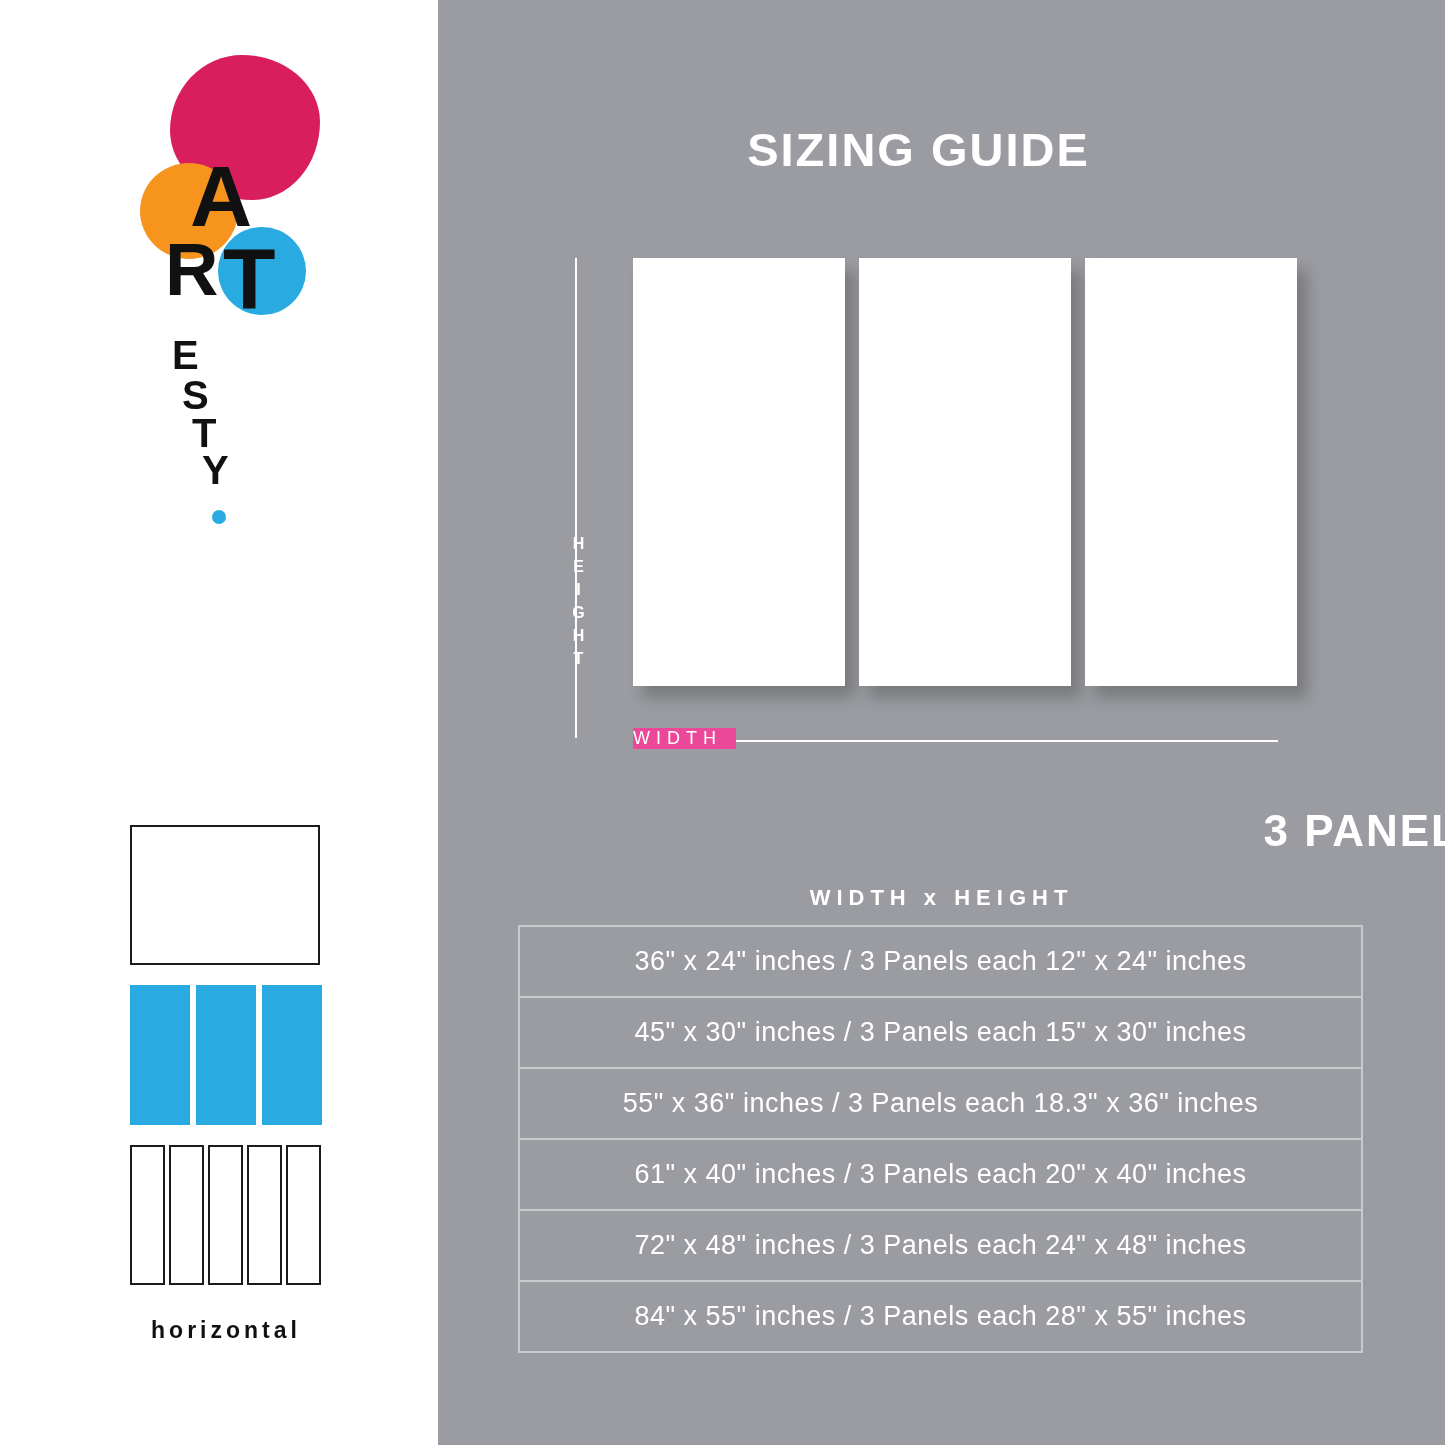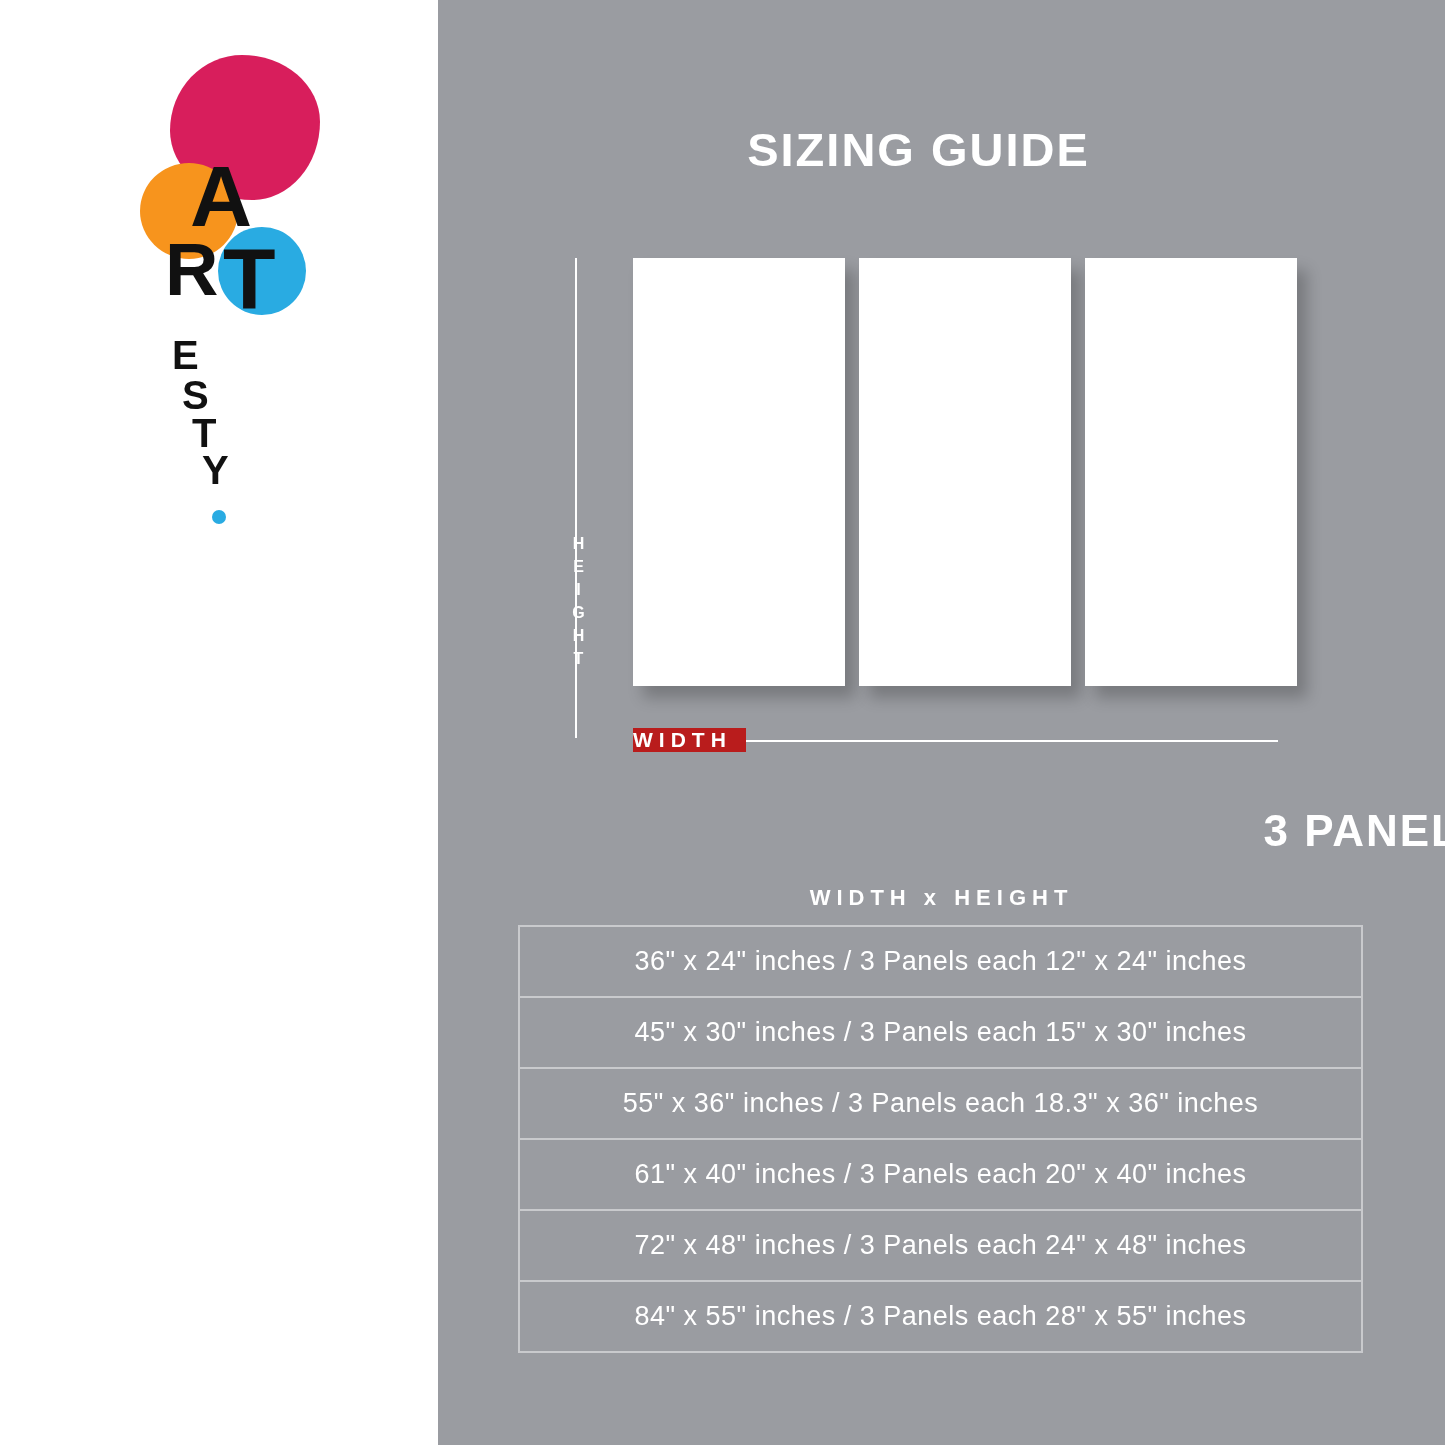--- a/index.html
+++ b/index.html
@@ -205,24 +205,24 @@
     top: 490px;
     width: 645px;
     height: 2px;
     background: #ffffff;
   }
   .width-label {
     position: absolute;
     left: 195px;
     top: 478px;
     color: #ffffff;
-    font-size: 21px;
-    font-weight: bold;
+    font-size: 18px;
+    font-weight: normal;
     letter-spacing: 6px;
-    background: #b91c1c;
+    background: #ec4899;
     padding-right: 14px;
   }
 
   
   .panel-count {
     position: absolute;
     top: 806px;
     left: 0;
     width: 1010px;
     text-align: right;
@@ -290,20 +290,39 @@
       <div class="logo-letter l-a">A</div>
       <div class="logo-letter l-r">R</div>
       <div class="logo-letter l-t">T</div>
       <div class="logo-letter l-e">E</div>
       <div class="logo-letter l-s">S</div>
       <div class="logo-letter l-t2">T</div>
       <div class="logo-letter l-y">Y</div>
       <div class="logo-dot"></div>
     </div>
 
+    <div class="thumbs">
+      <div class="thumb-single"></div>
+
+      <div class="thumb-row thumb-3">
+        <div class="cell"></div>
+        <div class="cell"></div>
+        <div class="cell"></div>
+      </div>
+
+      <div class="thumb-row thumb-5">
+        <div class="cell"></div>
+        <div class="cell"></div>
+        <div class="cell"></div>
+        <div class="cell"></div>
+        <div class="cell"></div>
+      </div>
+
+      <div class="thumb-caption">horizontal</div>
+    </div>
   </div>
 
   <div class="right-panel">
 
     <div class="guide-title">SIZING GUIDE</div>
 
     <div class="diagram">
       <div class="height-line"></div>
       <div class="height-label">HEIGHT</div>
 

